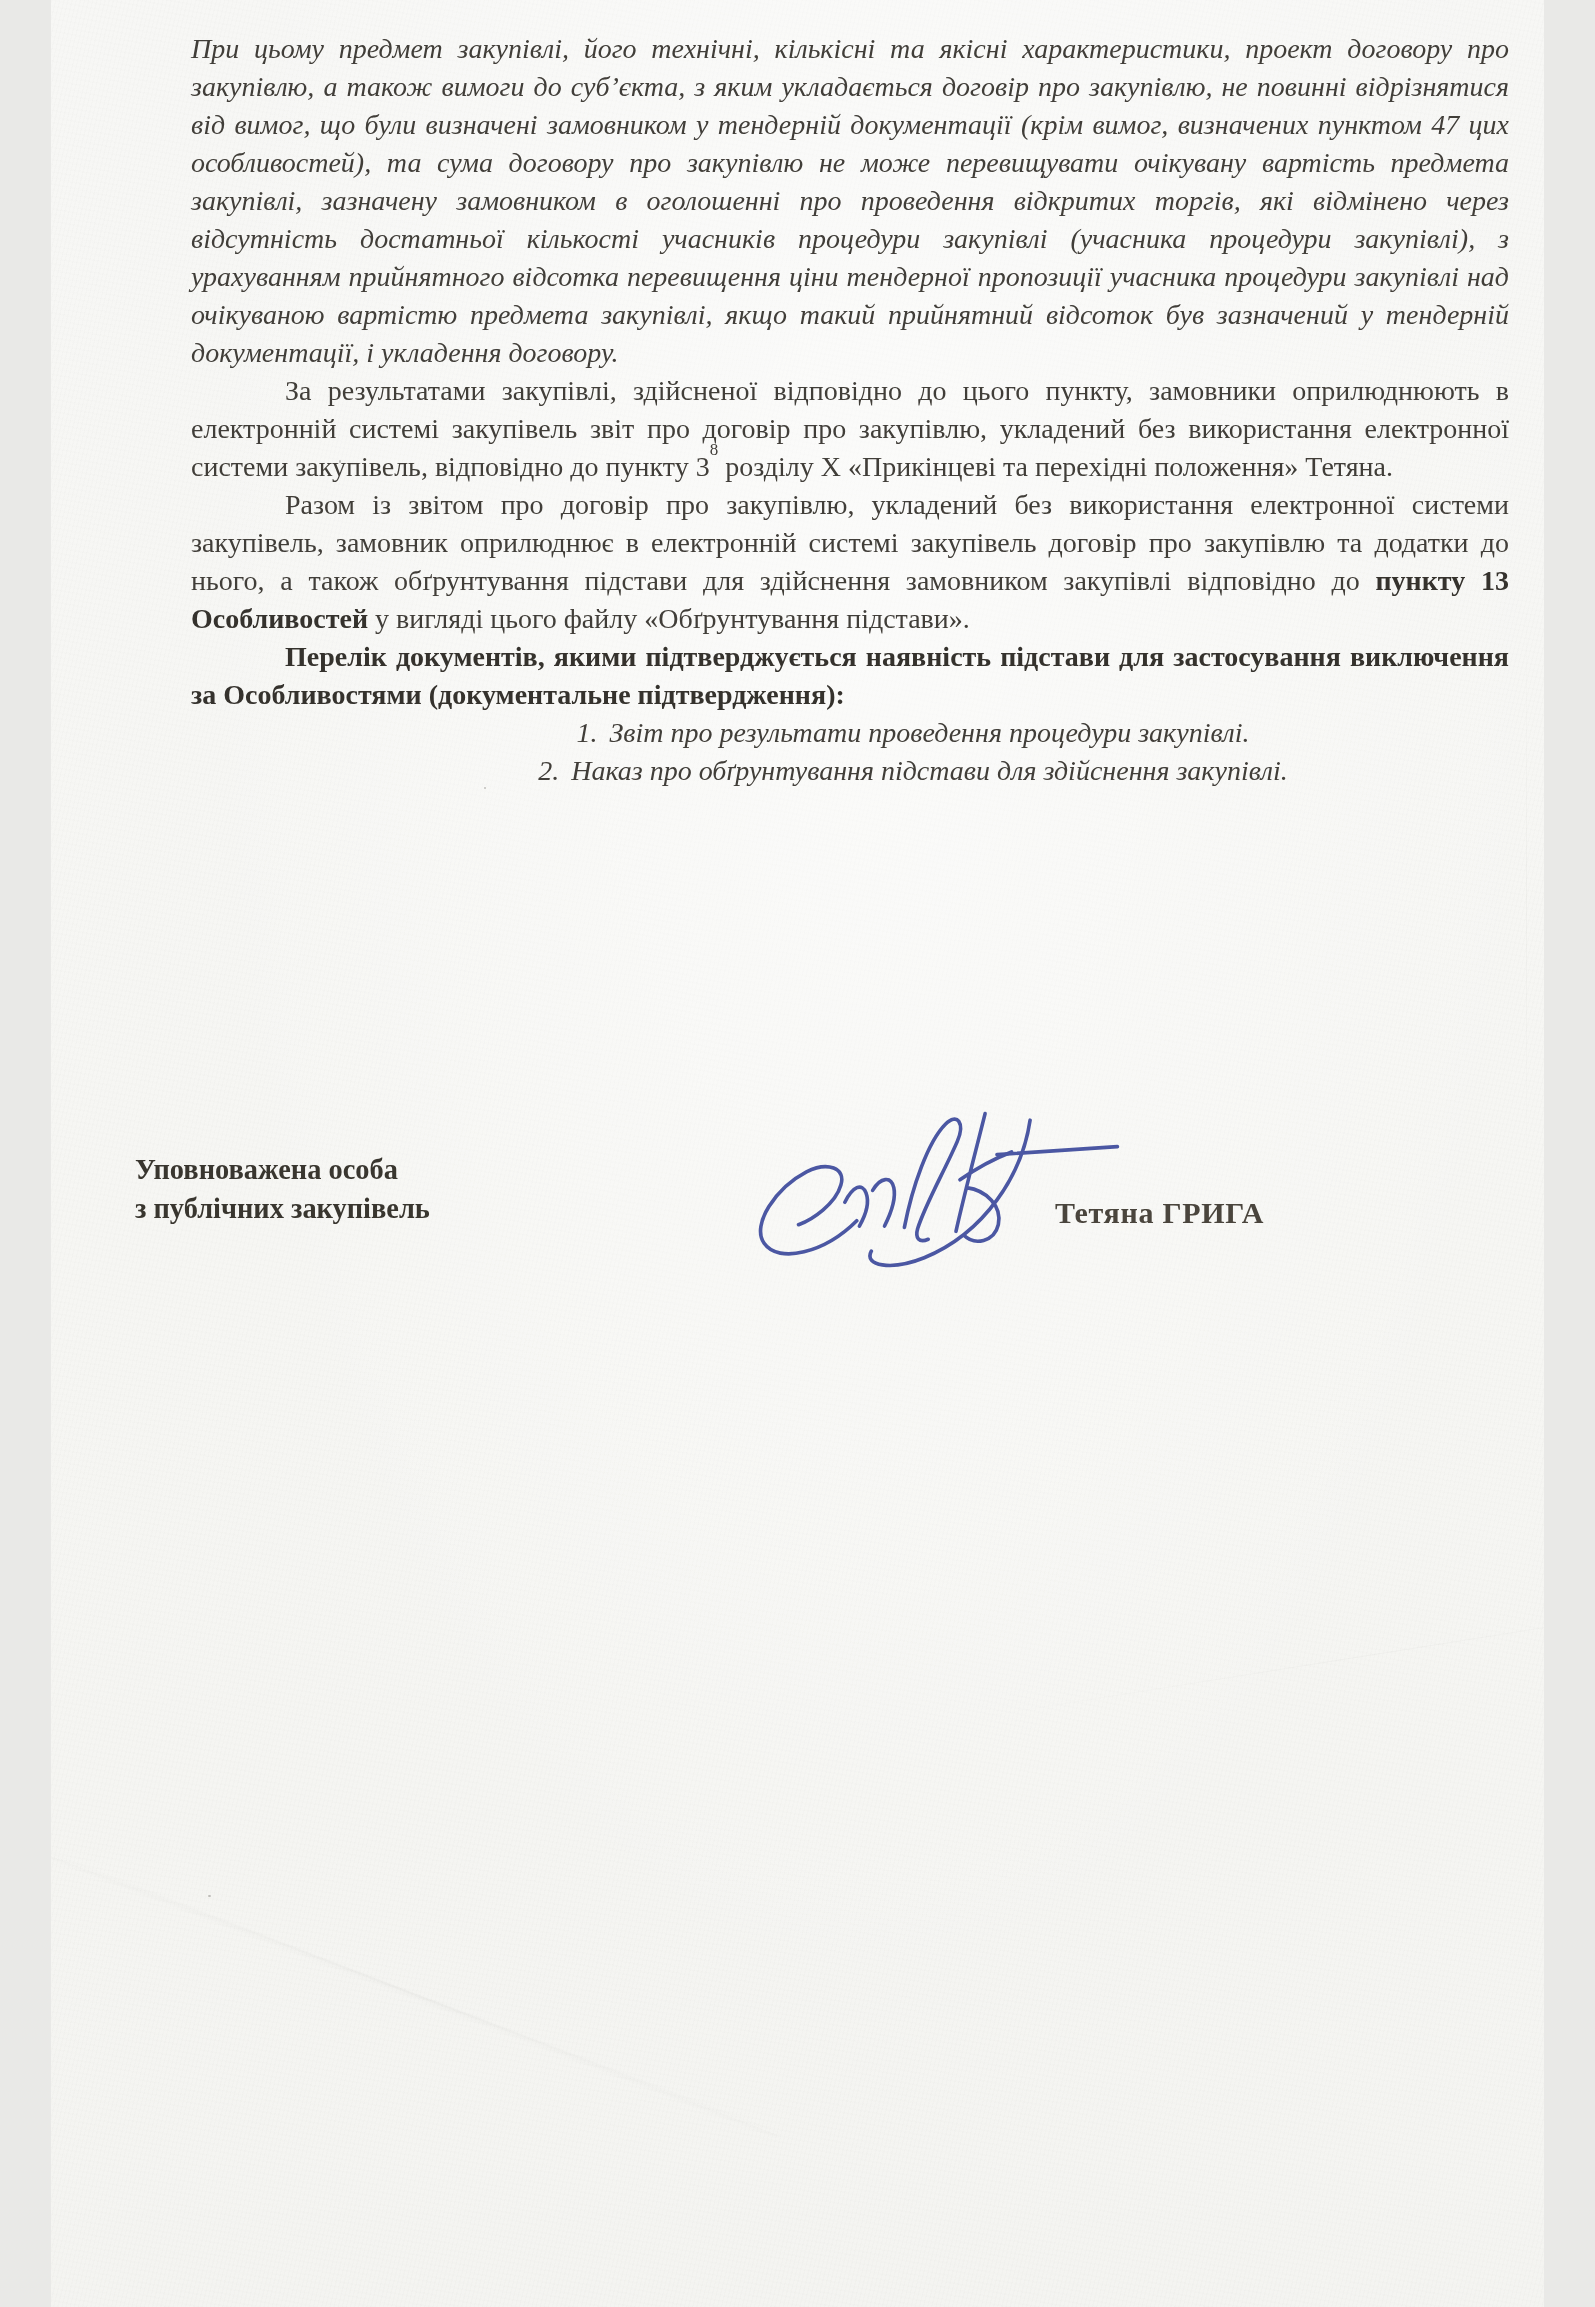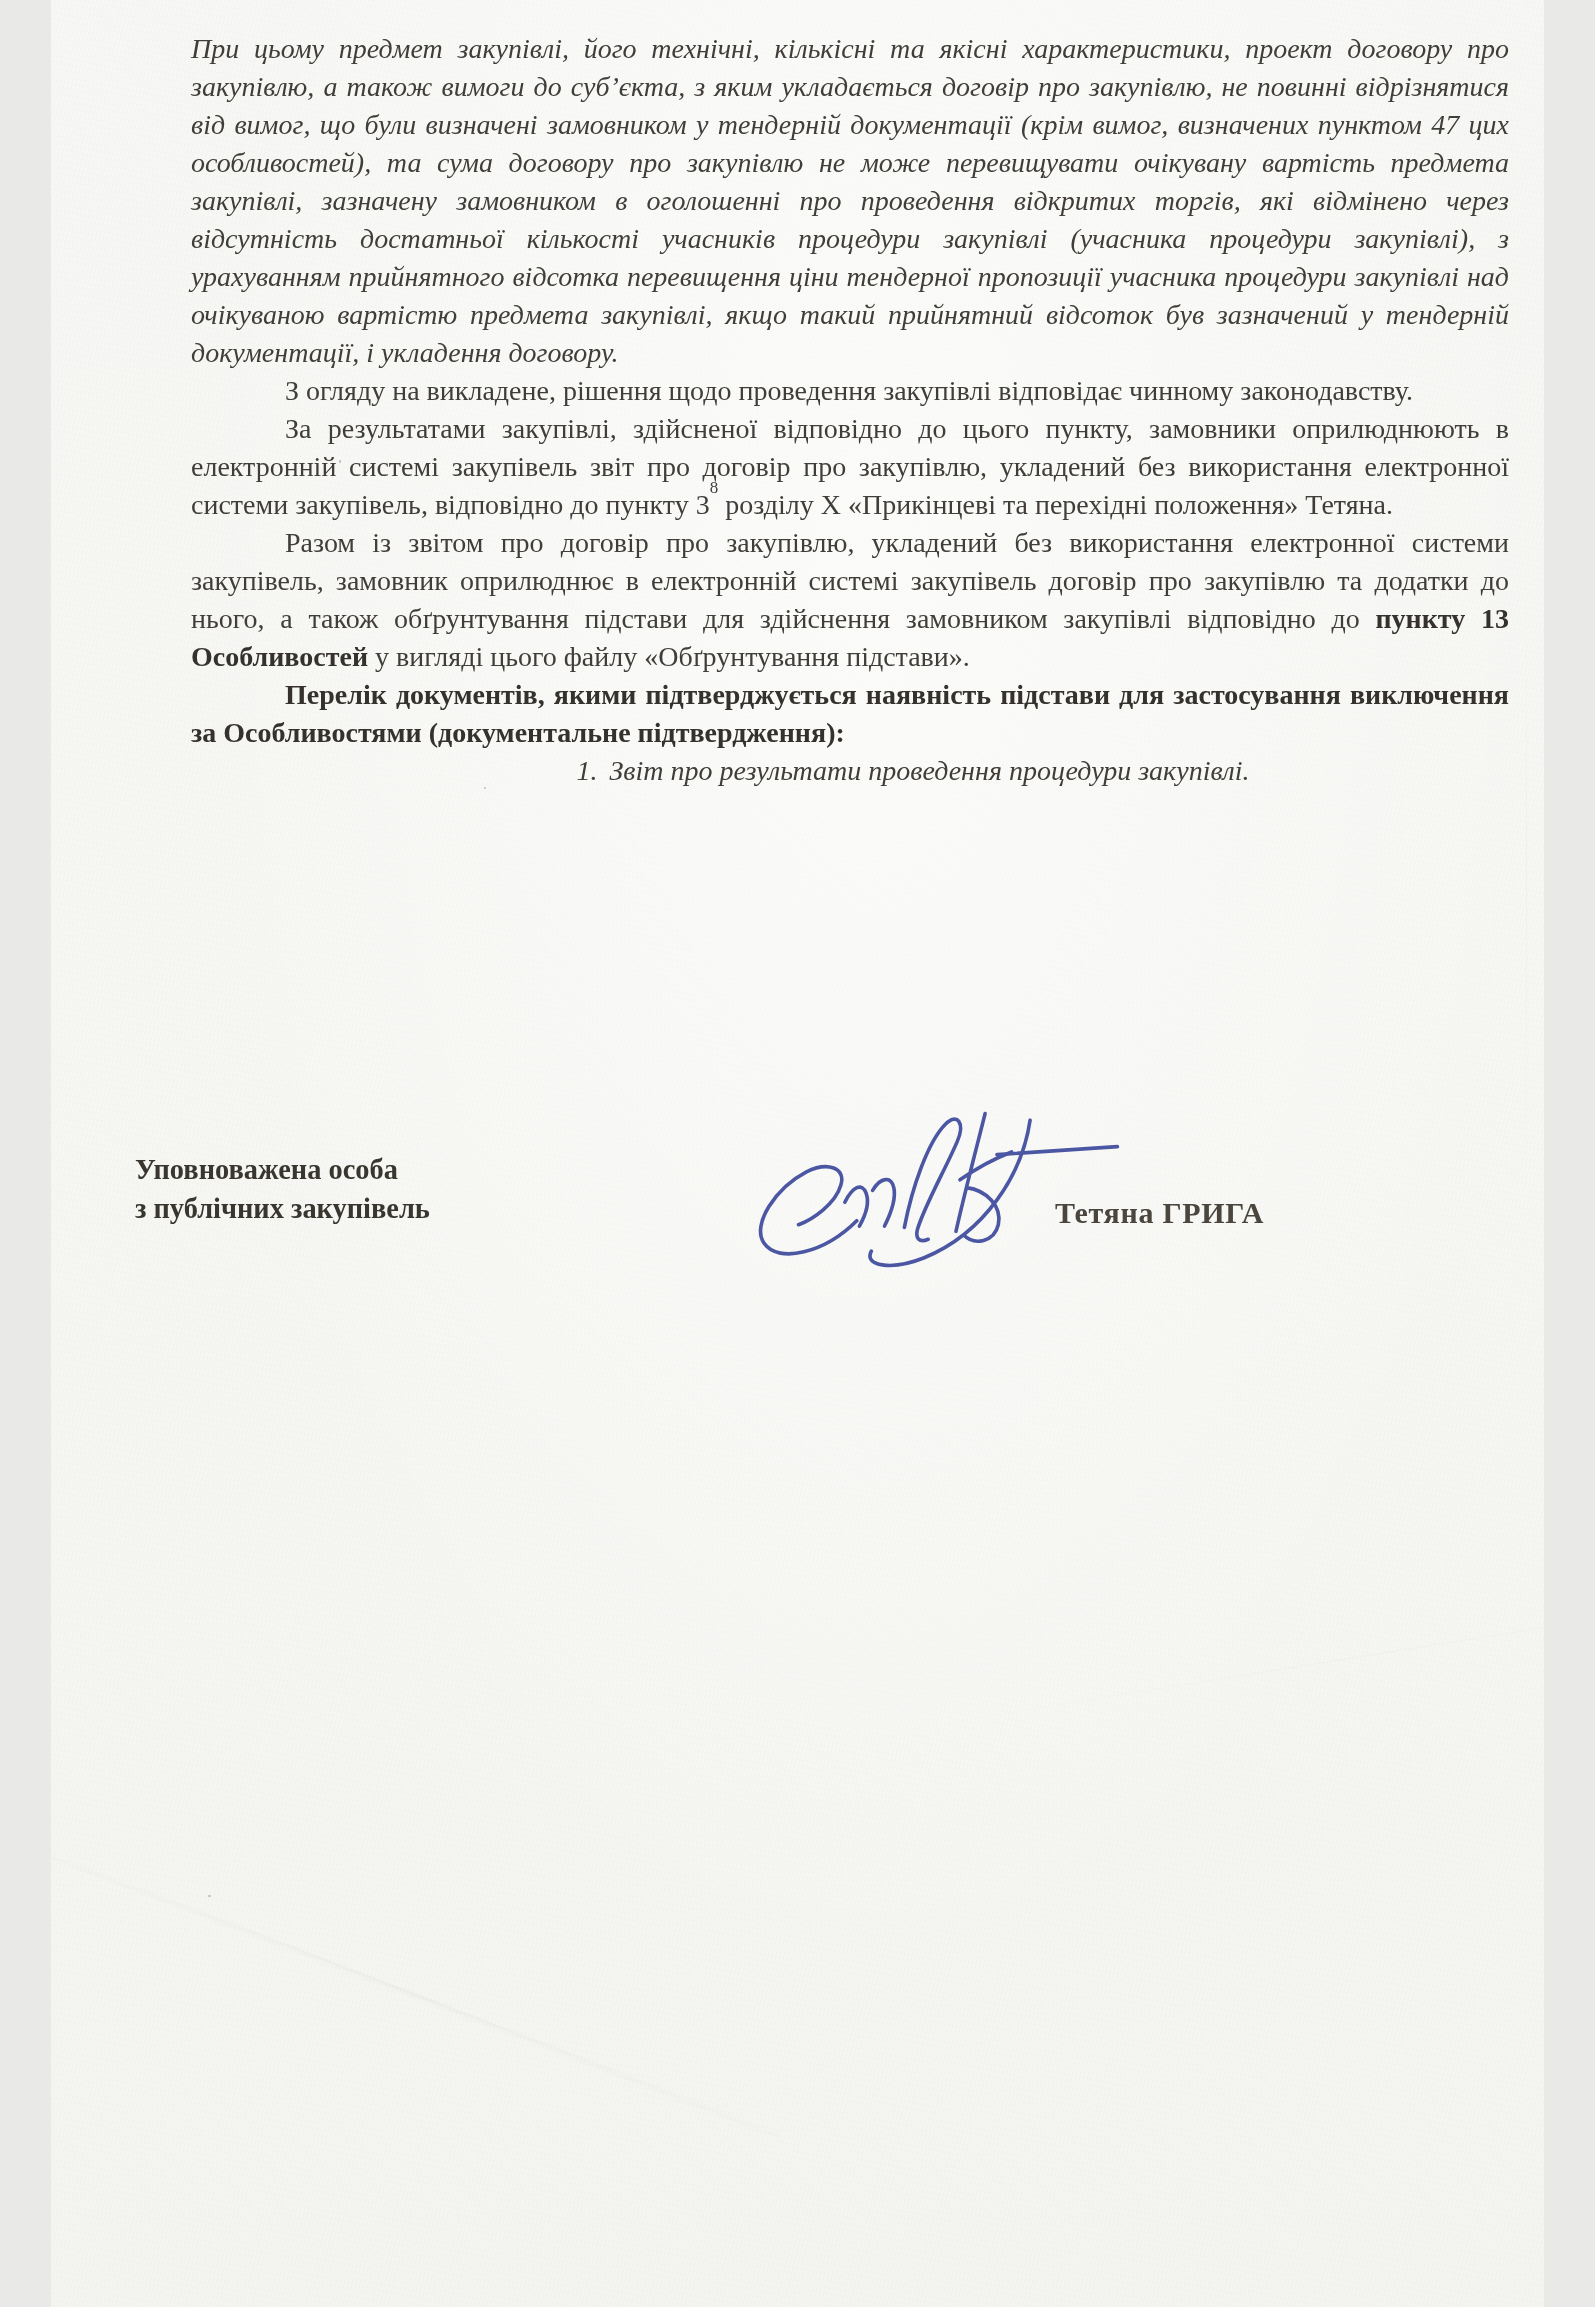--- a/index.html
+++ b/index.html
@@ -58,26 +58,26 @@
   <div class="crease crease-1"></div>
   <div class="crease crease-2"></div>
   <div class="crease crease-3"></div>
   <div class="speck" style="left:288px; top:460px; width:2px; height:2.6px;"></div>
   <div class="speck" style="left:433px; top:787px; width:2px; height:2px;"></div>
   <div class="speck" style="left:157px; top:1895px; width:2.6px; height:2px;"></div>
   <div class="speck" style="left:1493px; top:2203px; width:2px; height:2px;"></div>
 
   <div class="content">
     <p class="ital">При цьому предмет закупівлі, його технічні, кількісні та якісні характеристики, проект договору про закупівлю, а також вимоги до суб’єкта, з яким укладається договір про закупівлю, не повинні відрізнятися від вимог, що були визначені замовником у тендерній документації (крім вимог, визначених пунктом 47 цих особливостей), та сума договору про закупівлю не може перевищувати очікувану вартість предмета закупівлі, зазначену замовником в оголошенні про проведення відкритих торгів, які відмінено через відсутність достатньої кількості учасників процедури закупівлі (учасника процедури закупівлі), з урахуванням прийнятного відсотка перевищення ціни тендерної пропозиції учасника процедури закупівлі над очікуваною вартістю предмета закупівлі, якщо такий прийнятний відсоток був зазначений у тендерній документації, і укладення договору.</p>
-    <p class="indent">З огляду на викладене, рішення щодо проведення закупівлі відповідає чинному законодавству.</p>
     <p class="indent"><span>За результатами закупівлі, здійсненої відповідно до цього пункту, замовники оприлюднюють в електронній системі закупівель звіт про договір про закупівлю, укладений без використання електронної системи закупівель, відповідно до пункту 3</span><sup class="fn">8</sup><span> розділу Х «Прикінцеві та перехідні положення» Тетяна.</span></p>
     <p class="indent"><span>Разом із звітом про договір про закупівлю, укладений без використання електронної системи закупівель, замовник оприлюднює в електронній системі закупівель договір про закупівлю та додатки до нього, а також обґрунтування підстави для здійснення замовником закупівлі відповідно до </span><span class="bold">пункту 13 Особливостей</span><span> у вигляді цього файлу «Обґрунтування підстави».</span></p>
     <p class="indent bold">Перелік документів, якими підтверджується наявність підстави для застосування виключення за Особливостями (документальне підтвердження):</p>
     <ol class="doc-list">
       <li><span class="num">1.</span><span>Звіт про результати проведення процедури закупівлі.</span></li>
+      <li><span class="num">2.</span><span>Наказ про обґрунтування підстави для здійснення закупівлі.</span></li>
     </ol>
   </div>
 
   <div class="sig-label">Уповноважена особа
 з публічних закупівель</div>
 
   <svg class="sig-ink" viewBox="0 0 680 260" fill="none" xmlns="http://www.w3.org/2000/svg">
     <g fill="none" stroke-width="5.5" stroke-linecap="round" stroke-linejoin="round" opacity="0.92" stroke="#3d4a9c">
       <path d="M258,178 C210,226 140,244 118,212 C98,184 136,128 182,104 C214,88 242,98 234,124 C226,152 192,176 170,184"></path>
       <path d="M240,150 C252,126 266,120 272,136 C278,152 270,172 262,186 M282,132 C294,112 310,110 314,128 C318,146 308,170 300,186"></path>

